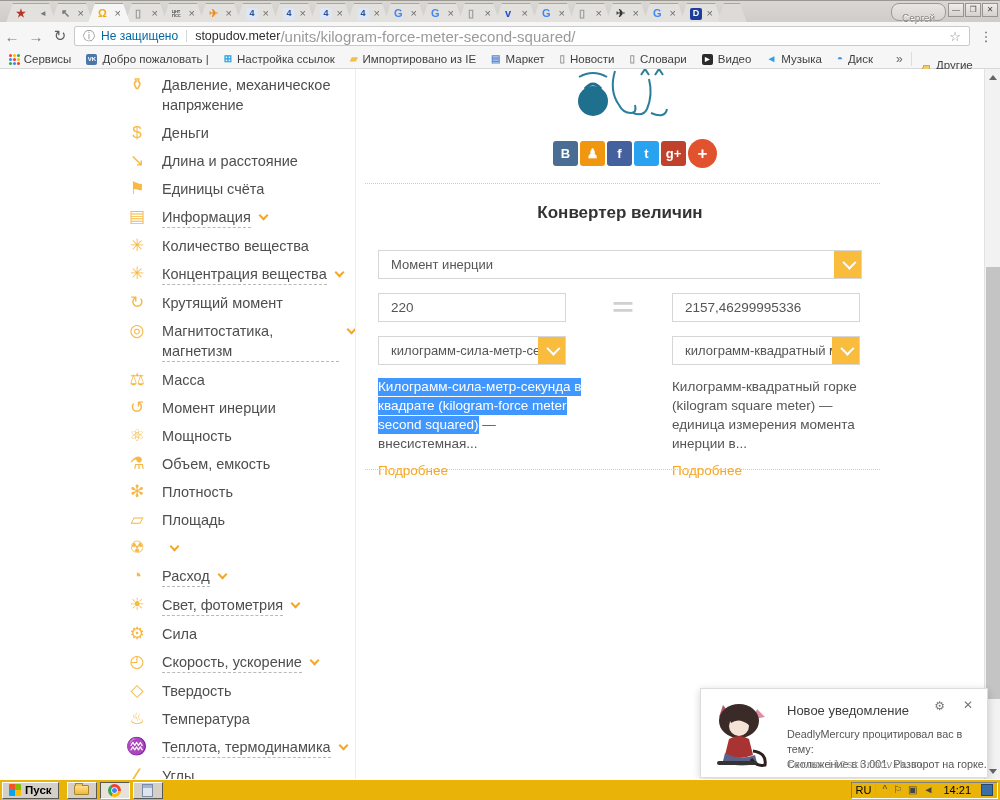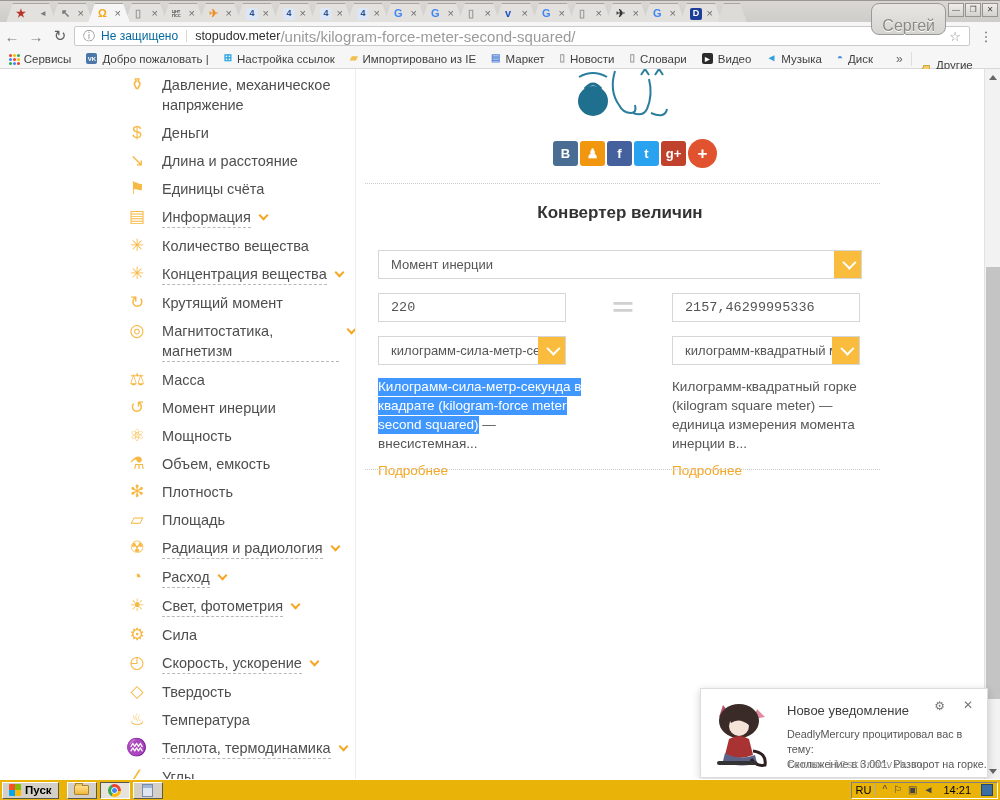--- a/index.html
+++ b/index.html
@@ -20,23 +20,23 @@
   .tab.active { background:#f6f6f6; z-index:5; }
   .tab.stub { width:30px; background:#dddbd8; }
   .fav { font-size:11px; line-height:11px; font-weight:bold; flex:0 0 auto; }
   .fav.boxed { width:12px; height:12px; border-radius:2px; display:flex; align-items:center;
                justify-content:center; font-size:9px; }
   .fav.txtlogo { font-size:4px; line-height:4px; font-weight:bold; letter-spacing:0; width:13px; white-space:normal; }
   .tabx { color:#6d6d6d; font-size:11px; line-height:11px; cursor:pointer; }
   .audio { color:#777; font-size:8px; margin-left:2px; }
 
   
-  #user-btn { position:absolute; right:54px; top:2px; height:16px; padding:15px 10px;
+  #user-btn { position:absolute; right:54px; top:2px; height:16px; padding:8px 10px;
               border:1px solid #9c9a96; border-radius:8px; background:linear-gradient(#e8e6e3,#d6d4d0);
-              font-size:16px; color:#8b8984; line-height:14px; text-shadow:0 1px 0 #fff; z-index:9; }
+              font-size:10px; color:#8b8984; line-height:14px; text-shadow:0 1px 0 #fff; z-index:9; }
   #win-controls { position:absolute; right:2px; top:2px; display:flex; gap:1px; z-index:9; }
   .wbtn { width:16px; height:14px; border:1px solid #979591; background:linear-gradient(#efeeec,#d4d2ce);
           font-size:8px; line-height:12px; text-align:center; color:#4c4a46; }
 
   
   #toolbar { position:absolute; left:0; top:22px; width:1000px; height:28px; background:#f6f6f6;
              display:flex; align-items:center; z-index:4; }
   .navbtn { color:#7e7e7e; font-size:15px; width:24px; text-align:center; }
   #reload-btn { color:#5f5f5f; }
   #addressbar { flex:1; height:20px; margin:0 6px 0 2px; background:#fff; border:1px solid #c9c9c9;
@@ -51,21 +51,21 @@
 
   
   #bookmarksbar { position:absolute; left:0; top:50px; width:1000px; height:19px; background:#f6f6f6;
                   border-bottom:1px solid #d8d8d8; display:flex; align-items:center; font-size:11.5px;
                   color:#3f3f3f; }
   #apps-grid-icon { width:12px; height:12px; margin:0 8px 0 8px; position:relative; }
   #apps-grid-icon::before { content:""; position:absolute; left:1px; top:1px; width:3px; height:3px;
       background:#ea4335; border-radius:50%;
       box-shadow:4px 0 0 #fbbc05, 8px 0 0 #34a853, 0 4px 0 #4285f4, 4px 4px 0 #ea4335,
                  8px 4px 0 #fbbc05, 0 8px 0 #34a853, 4px 8px 0 #4285f4, 8px 8px 0 #ea4335; }
-  .bm { display:flex; align-items:flex-start; margin-right:15px; white-space:nowrap; }
+  .bm { display:flex; align-items:center; margin-right:15px; white-space:nowrap; }
   .bm-ic { font-size:10px; margin-right:5px; font-weight:bold; line-height:10px; }
   .bm-ic.boxed { width:11px; height:11px; border-radius:2px; color:#fff; display:flex; align-items:center;
                  justify-content:center; font-size:6px; }
   #bm-overflow { margin-left:auto; color:#666; font-size:12px; padding:0 8px; border-right:1px solid #ddd; }
   #other-bm { display:flex; align-items:center; padding:0 10px;margin-top:24px; }
   .folder-ic { width:12px; height:9px; background:#f3cd6a; border:1px solid #d2a94a; border-radius:1px;
                position:relative; margin-right:6px; }
   .folder-ic::before { content:""; position:absolute; left:0; top:-3px; width:5px; height:2px;
                        background:#f3cd6a; border:1px solid #d2a94a; border-bottom:none; }
 
@@ -97,21 +97,21 @@
                 font-weight:bold; color:#333; }
 
   .selbox { position:absolute; height:29px; border:1px solid #d6d6d6; background:#fff; display:flex;
             align-items:center; overflow:hidden; }
   .selbox .seltext { font-size:13px; color:#555; padding-left:12px; white-space:nowrap; flex:1; overflow:hidden; }
   .selbtn { width:28px; height:29px; flex:0 0 28px; background:#f9bc3d; position:relative; margin:-1px -1px -1px 0; }
   .selbtn::after { content:""; position:absolute; left:9px; top:9px; width:8px; height:8px;
                    border-right:2px solid #fff; border-bottom:2px solid #fff; transform:rotate(45deg) translateY(-2px); }
   #cat-select { left:13px; top:181px; width:484px; }
   .valinput { position:absolute; top:224px; height:29px; border:1px solid #d6d6d6; font-size:13.5px;
-              color:#555; padding:0 12px; font-family:Liberation Mono, monospace; }
+              color:#555; padding:0 12px; font-family:Liberation Sans, sans-serif; }
   #from-input { left:13px; width:188px; }
   #to-input { left:307px; width:188px; }
   #equals { position:absolute; left:238px; top:224px; width:40px; text-align:center; font-size:25px;
             font-weight:bold; color:#d0d0d0; transform:scaleX(1.5); line-height:29px; }
   #from-unit { left:13px; top:267px; width:188px; }
   #to-unit { left:307px; top:267px; width:188px; }
 
   .desc { position:absolute; top:308px; font-size:13.5px; line-height:19px; color:#555; }
   #desc-left { left:13px; width:212px; }
   #desc-right { left:307px; width:210px; }
@@ -385,21 +385,20 @@
         <div class="side-item">
           <span class="s-icon">✻</span>
           <span class="s-label">Плотность</span>
         </div>
         <div class="side-item">
           <span class="s-icon">▱</span>
           <span class="s-label">Площадь</span>
         </div>
         <div class="side-item">
           <span class="s-icon">☢</span>
-          <span class="s-label dd">Радиация и радиология</span>
           <span class="chev"></span>
         </div>
         <div class="side-item">
           <span class="s-icon">◔</span>
           <span class="s-label dd">Расход</span>
           <span class="chev"></span>
         </div>
         <div class="side-item">
           <span class="s-icon">☀</span>
           <span class="s-label dd">Свет, фотометрия</span>

